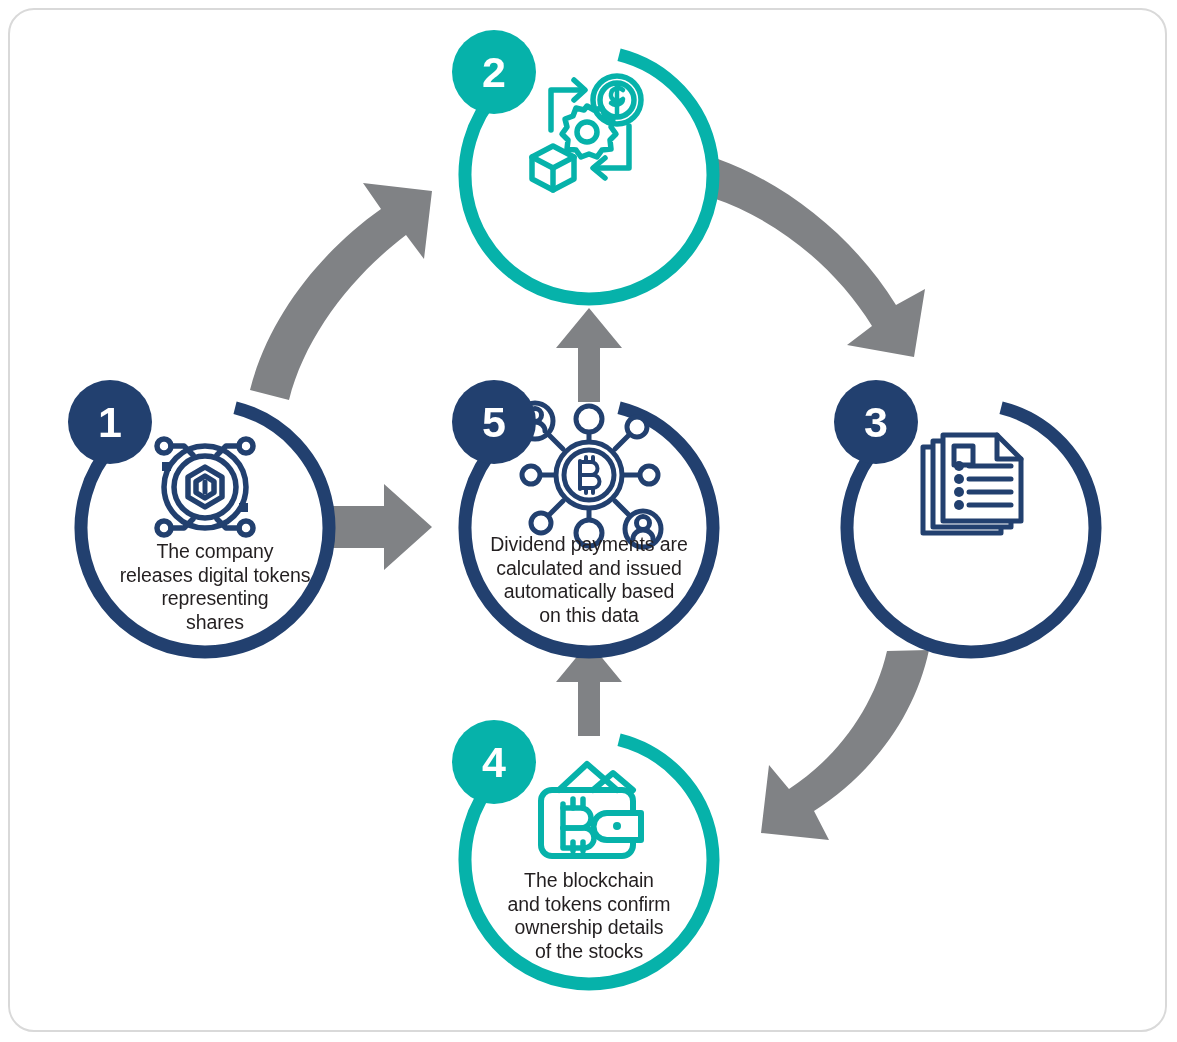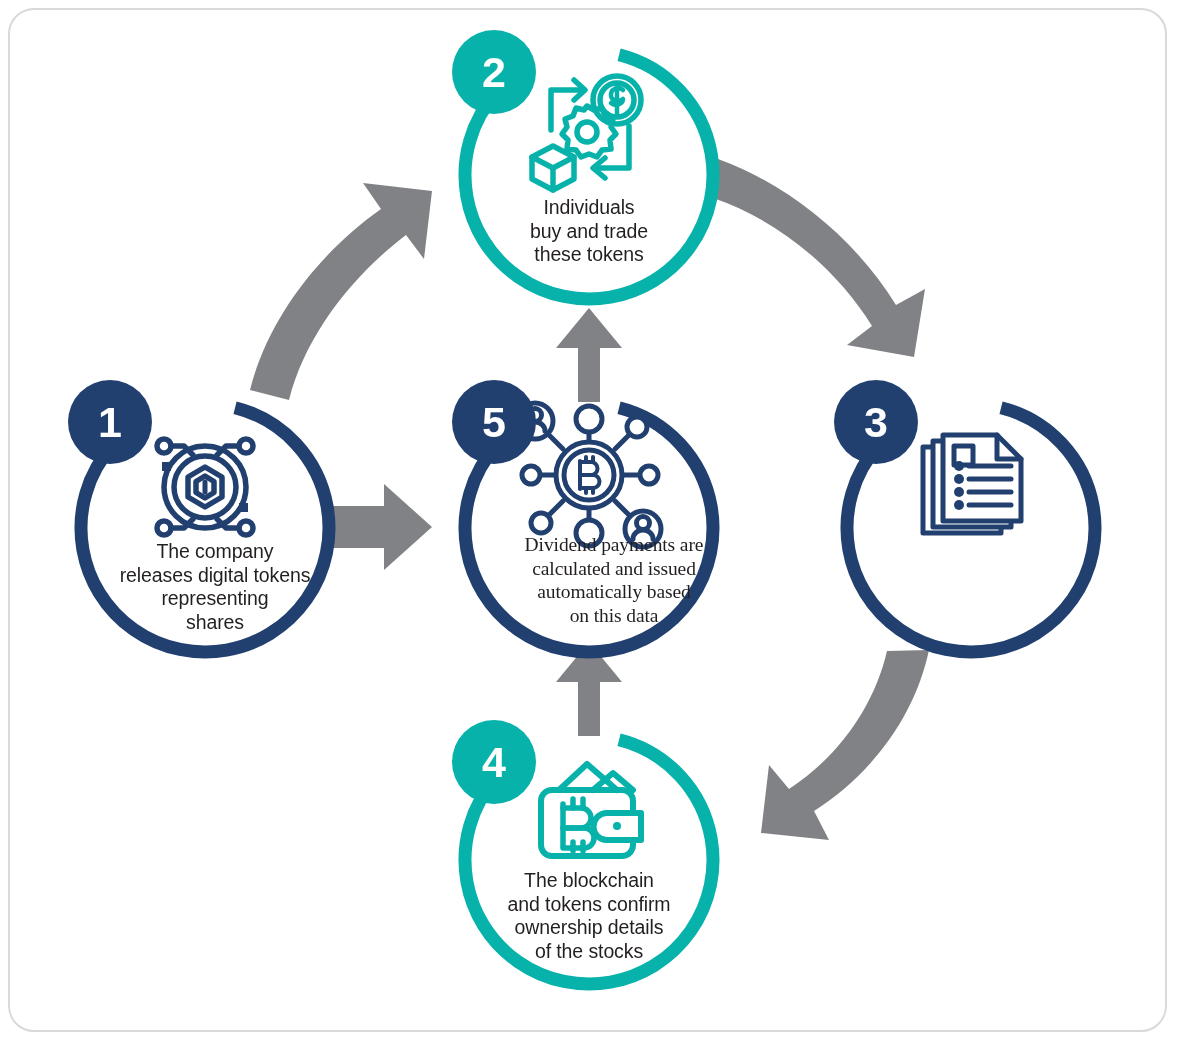--- a/index.html
+++ b/index.html
@@ -302,28 +302,25 @@
       <text class="badge-num" x="494" y="422" dominant-baseline="central" text-anchor="middle">5</text>
     </g>
 
   </svg>
 
   <div class="node-text" style="left:85px; top:540px; width:260px;">The company
 releases digital tokens
 representing
 shares</div>
 
-  <div class="node-text" style="left:469px; top:196px; width:240px;">Individuals
-buy and trade
-these tokens</div>
 
 
   <div class="node-text" style="left:461px; top:869px; width:256px;">The blockchain
 and tokens confirm
 ownership details
 of the stocks</div>
 
-  <div class="node-text" style="left:486px; top:533px; width:256px;font-family:Liberation Serif, serif;">Dividend payments are
+  <div class="node-text" style="left:461px; top:533px; width:256px;">Dividend payments are
 calculated and issued
 automatically based
 on this data</div>
 
 </div>
 
 </body></html>

